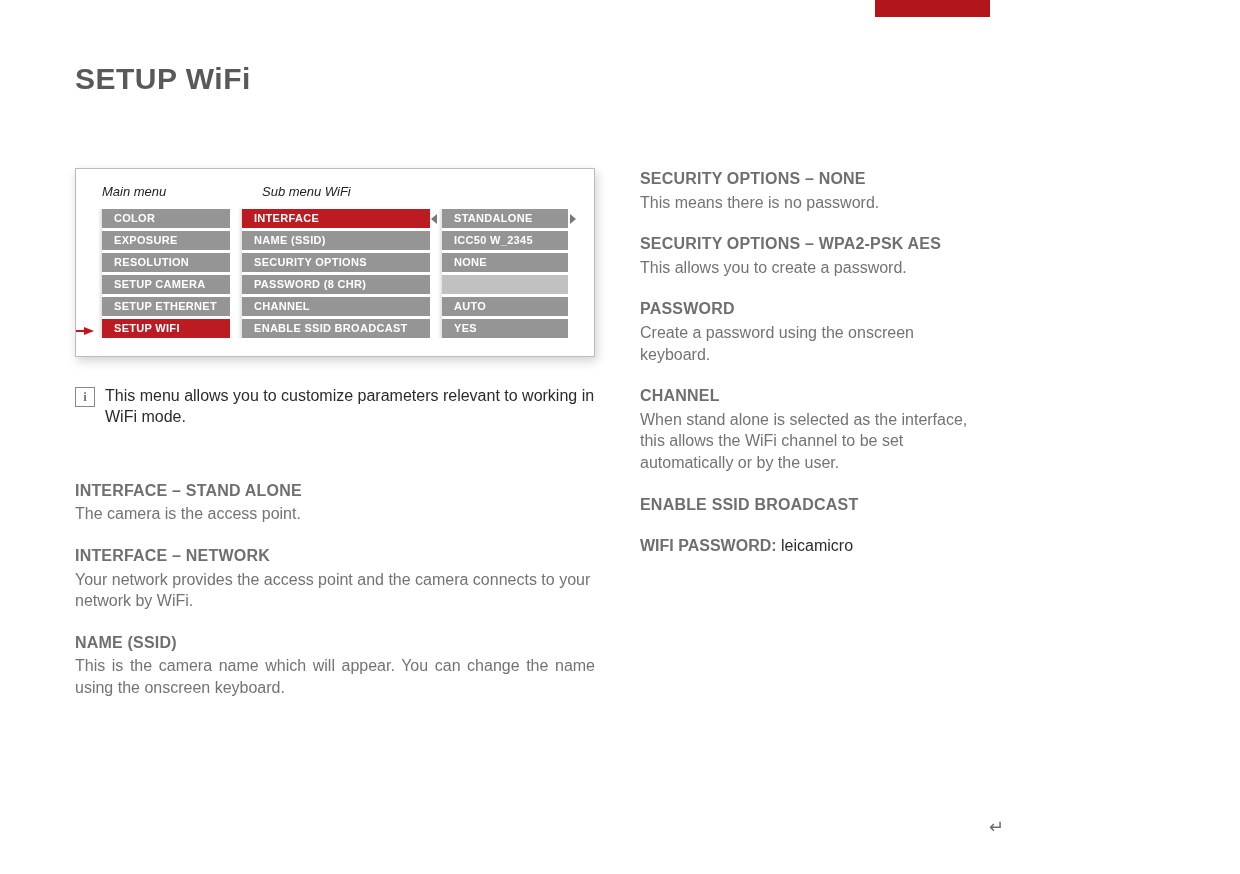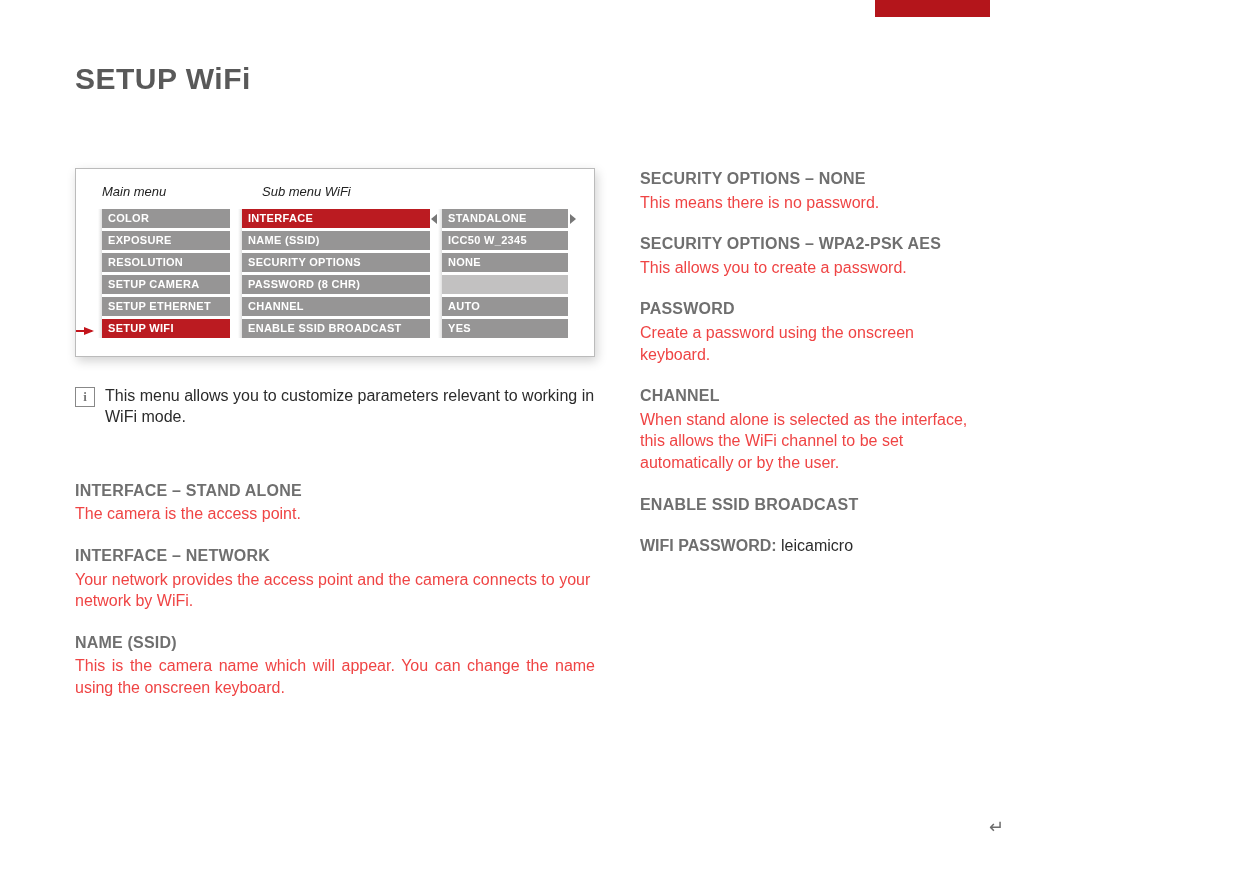--- a/index.html
+++ b/index.html
@@ -19,42 +19,42 @@
   .menu-labels { display:flex; font-style: italic; font-size:13px; color:#222; margin-bottom:8px; }
   .menu-labels .ml1 { width: 160px; }
   .menu-labels .ml2 { }
 
   .menu-cols { display:flex; gap:12px; position:relative; align-items:flex-start; }
   .menu-col { display:flex; flex-direction:column; gap:3px; position:relative; }
   .menu-col.c1 { width: 128px; }
   .menu-col.c2 { width: 188px; }
   .menu-col.c3 { width: 126px; justify-content: space-between; }
 
-  .menu-item { font-size: 11px; font-weight:700; color:#fff; padding: 3px 6px; letter-spacing:0.3px; height:19px; line-height:13px; }
+  .menu-item { font-size: 11px; font-weight:700; color:#fff; padding: 3px 12px; letter-spacing:0.3px; height:19px; line-height:13px; }
   .menu-item.grey { background:#969595; }
   .menu-item.red  { background:#bb1b21; }
   .menu-item.blank { background:#c2c1c1; }
 
   .col-shadow { position:absolute; top:0; bottom:0; left:-4px; width:4px; background: linear-gradient(to left, rgba(0,0,0,0.12), transparent); }
 
   .red-arrow { position:absolute; left:-18px; top:118px; width:0;height:0; border-top:4px solid transparent; border-bottom:4px solid transparent; border-left:10px solid #c3141c; }
   .red-arrow::before { content:""; position:absolute; left:-18px; top:-1px; width:16px; height:2px; background:#c3141c; }
 
   .tri { position:absolute; width:0;height:0; }
   .tri.left  { border-top:5px solid transparent; border-bottom:5px solid transparent; border-right:6px solid #777; }
   .tri.right { border-top:5px solid transparent; border-bottom:5px solid transparent; border-left:6px solid #777; }
 
   .info-row { display:flex; gap:10px; align-items:flex-start; margin-bottom: 32px; }
   .info-icon { width:20px; height:20px; border:1.5px solid #888; display:flex; align-items:center; justify-content:center; margin-top:2px; flex-shrink:0; }
   .info-icon span { font-family: Georgia, serif; font-weight:bold; font-size:13px; color:#777; }
   .info-text { font-size:16px; line-height:1.35; }
 
   .section { margin-bottom: 20px; }
   .section-h { font-weight:700; color:#6f6f6f; font-size:16px; letter-spacing:0.2px; margin-bottom:2px; }
-  .section-p { color:#ef4444; }
+  .section-p { color:#737373; }
   .inline-b { font-weight:700; color:#6f6f6f; }
 
   .footer { position:absolute; left:0; right:0; bottom:0; height:28px; background:#6b6b6b; color:#fff; font-size:13px; font-weight:700; display:flex; align-items:center; padding: 0 75px 0 75px; }
   .footer .f-center { position:absolute; left:0; right:0; text-align:center; }
   .footer .f-right { margin-left:auto; }
 
   .return-icon { position:absolute; right:48px; bottom:36px; font-size:18px; color:#6d6d6d; }
 </style>
 </head>
 <body>

